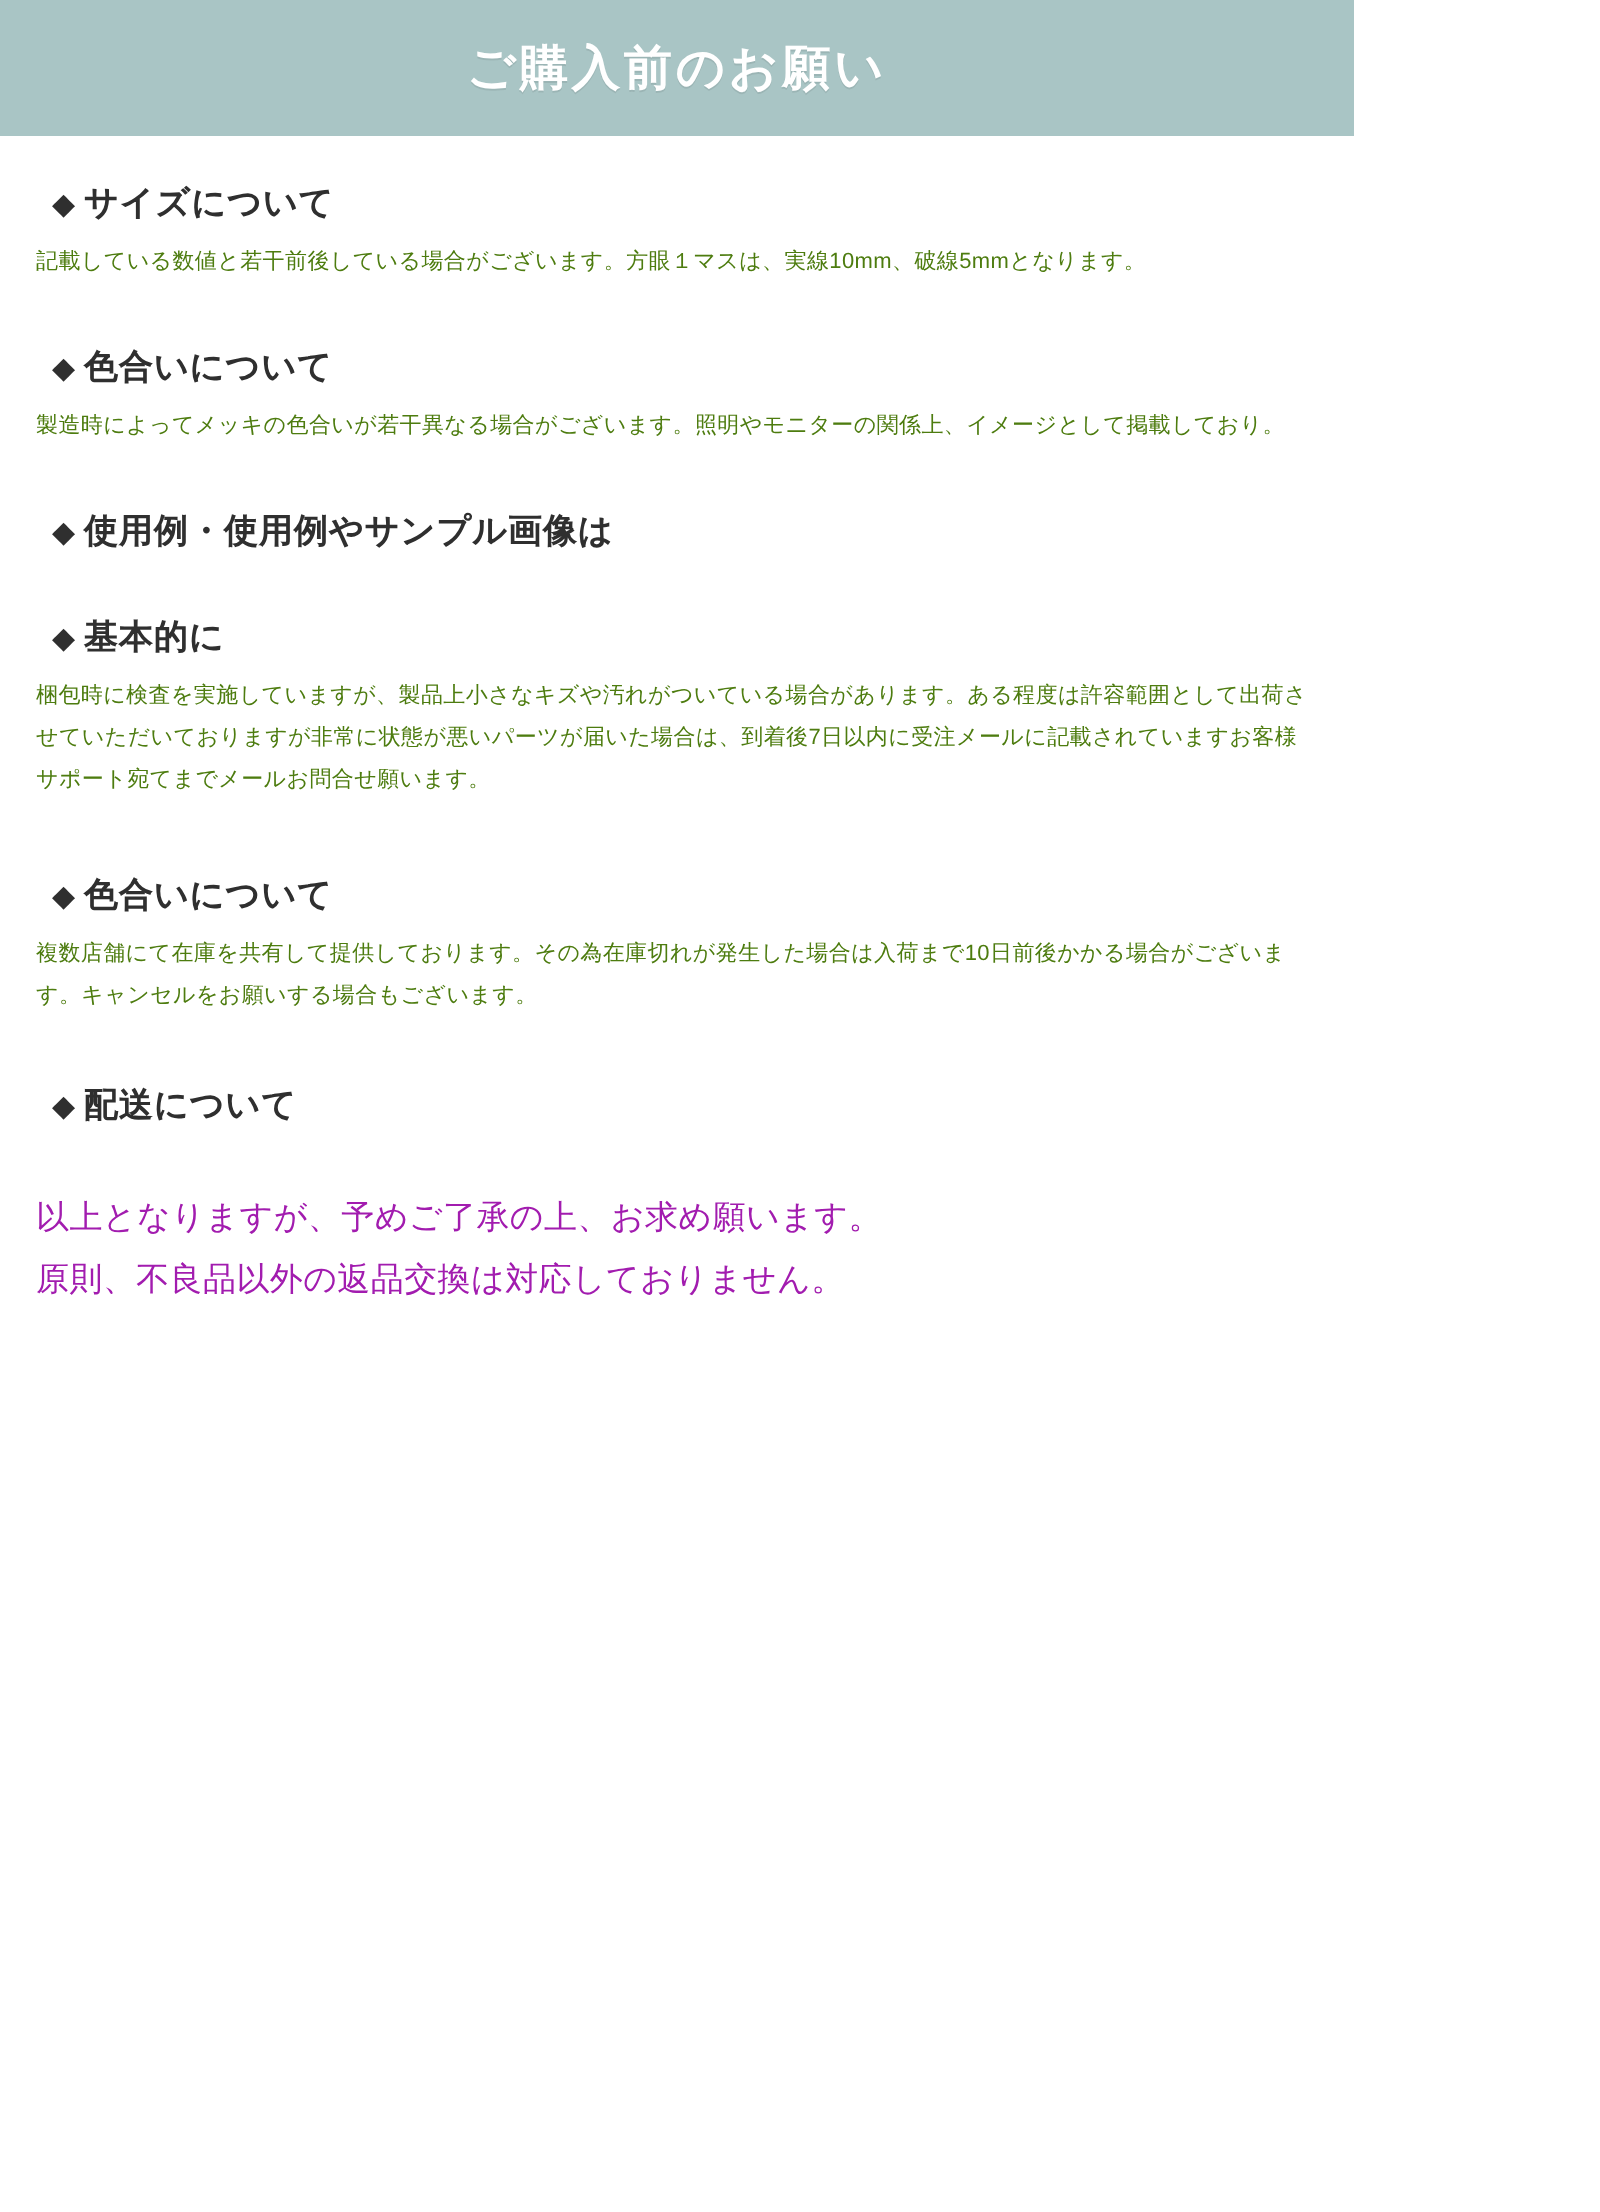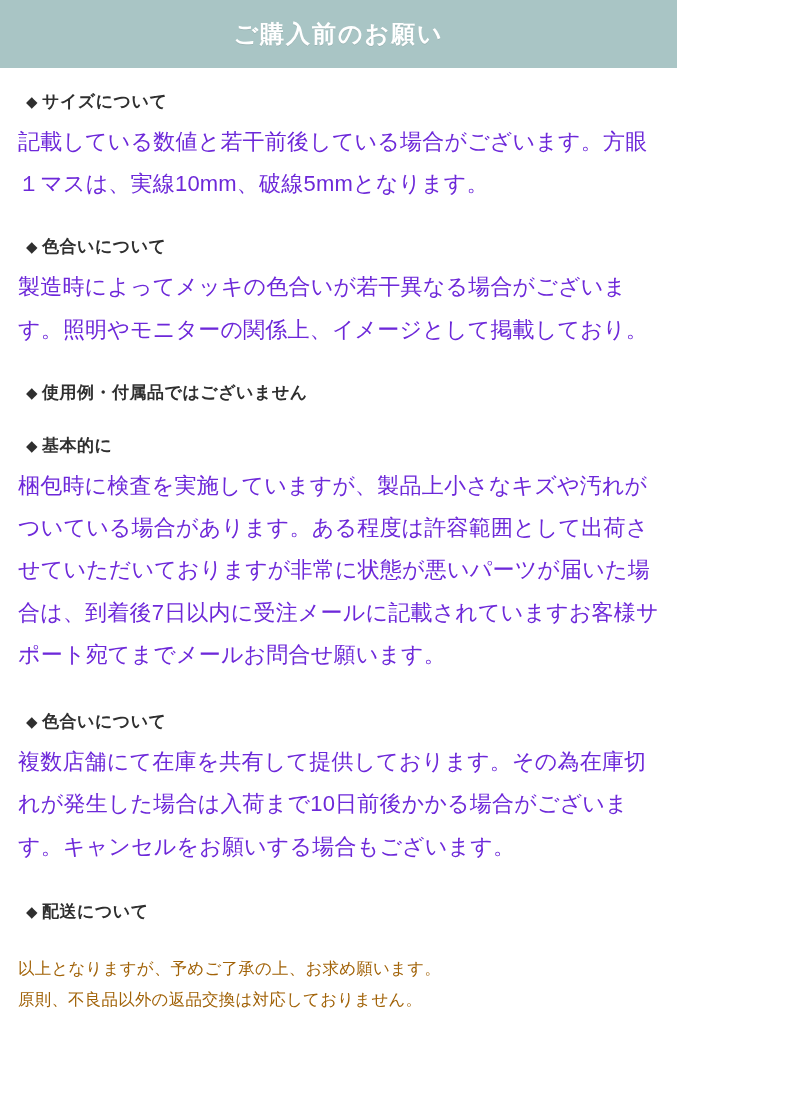--- a/index.html
+++ b/index.html
@@ -54,40 +54,40 @@
     align-items: baseline;
   }
   .diamond-icon {
     display: inline-block;
     width: 14px;
     color: #2f2f2f;
     font-size: 15px;
     margin-right: 2px;
   }
   .body-text {
-    font-size: 22px;
+    font-size: 11px;
     line-height: 1.92;
-    color: #6d28d9;
+    color: #4d7c0f;
     margin: 0;
     letter-spacing: 0.2px;
   }
   .section.sec-size { margin-top: 22px; }
   .section.sec-color { margin-top: 30px; }
   .section.sec-sample { margin-top: 30px; }
   .section.sec-caution { margin-top: 30px; }
   .section.sec-stock { margin-top: 34px; }
   .section.sec-shipping { margin-top: 32px; }
   .closing {
     margin-top: 30px;
     margin-bottom: 4px;
   }
   .closing p {
     font-size: 16.5px;
     line-height: 1.92;
-    color: #a16207;
+    color: #a21caf;
     margin: 0;
     letter-spacing: 0.2px;
   }
 </style>
 </head>
 <body>
 
 <div class="page">
 
   <div class="banner">
@@ -108,21 +108,21 @@
       <div class="heading">
         <span class="diamond-icon">◆</span>
         <span>色合いについて</span>
       </div>
       <p class="body-text">製造時によってメッキの色合いが若干異なる場合がございます。照明やモニターの関係上、イメージとして掲載しており。</p>
     </div>
 
     <div class="section sec-sample">
       <div class="heading">
         <span class="diamond-icon">◆</span>
-        <span>使用例・付属品ではございません</span>
+        <span>使用例・使用例やサンプル画像は</span>
       </div>
     </div>
 
     <div class="section sec-caution">
       <div class="heading">
         <span class="diamond-icon">◆</span>
         <span>基本的に</span>
       </div>
       <p class="body-text">梱包時に検査を実施していますが、製品上小さなキズや汚れがついている場合があります。ある程度は許容範囲として出荷させていただいておりますが非常に状態が悪いパーツが届いた場合は、到着後7日以内に受注メールに記載されていますお客様サポート宛てまでメールお問合せ願います。</p>
     </div>

